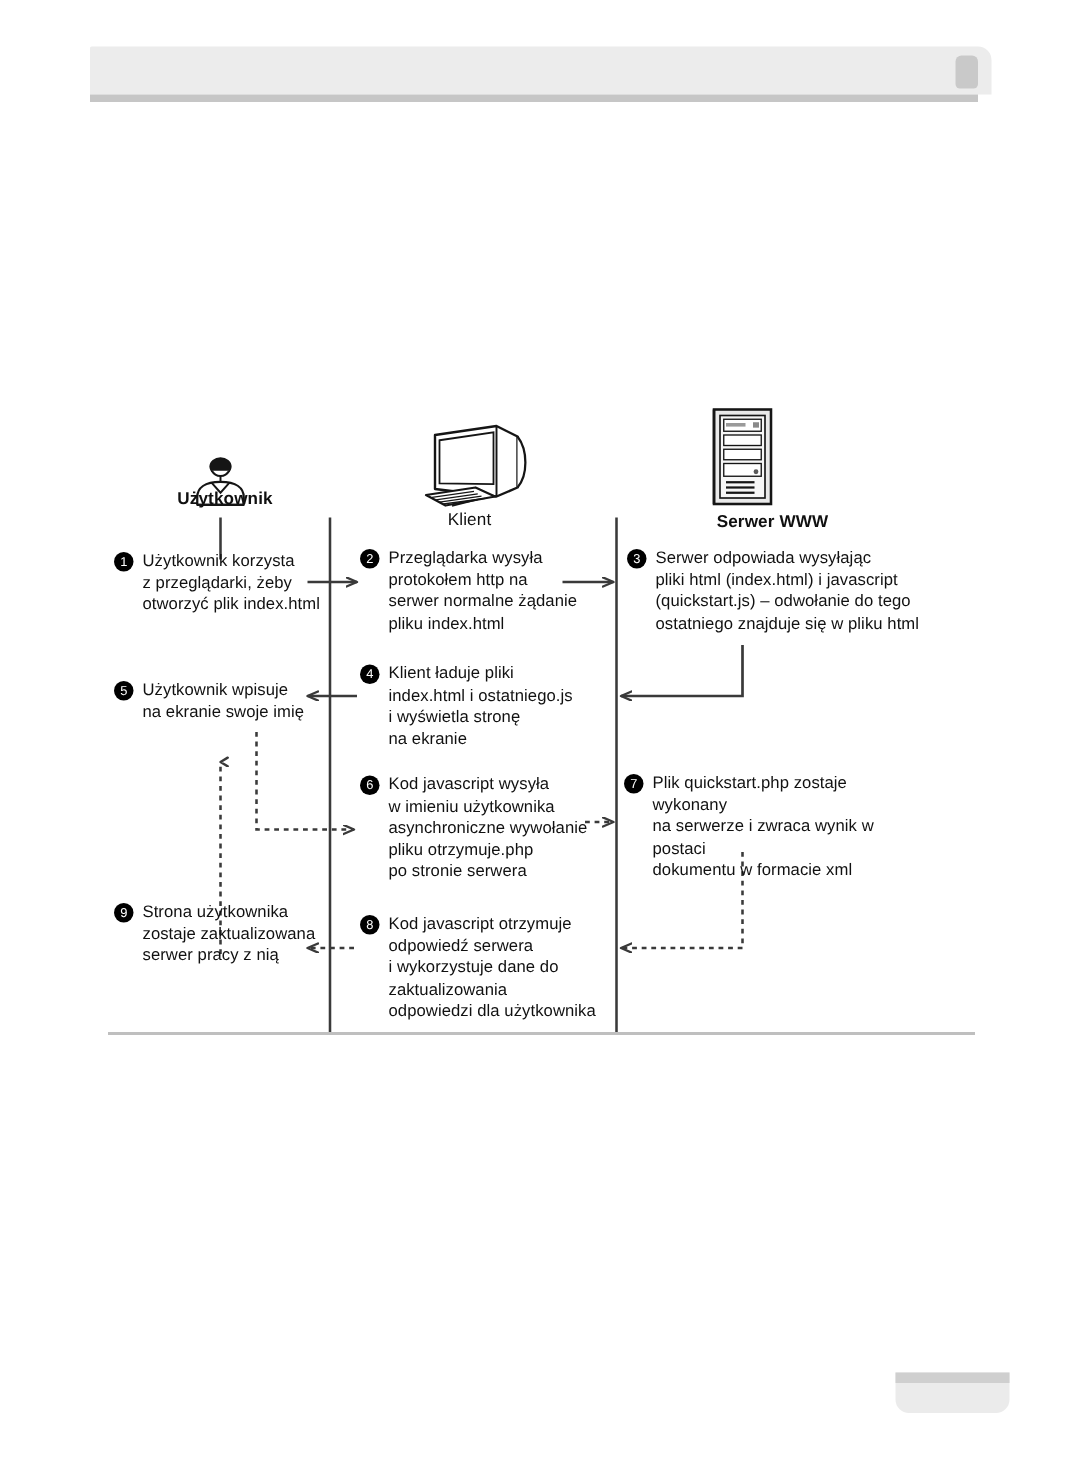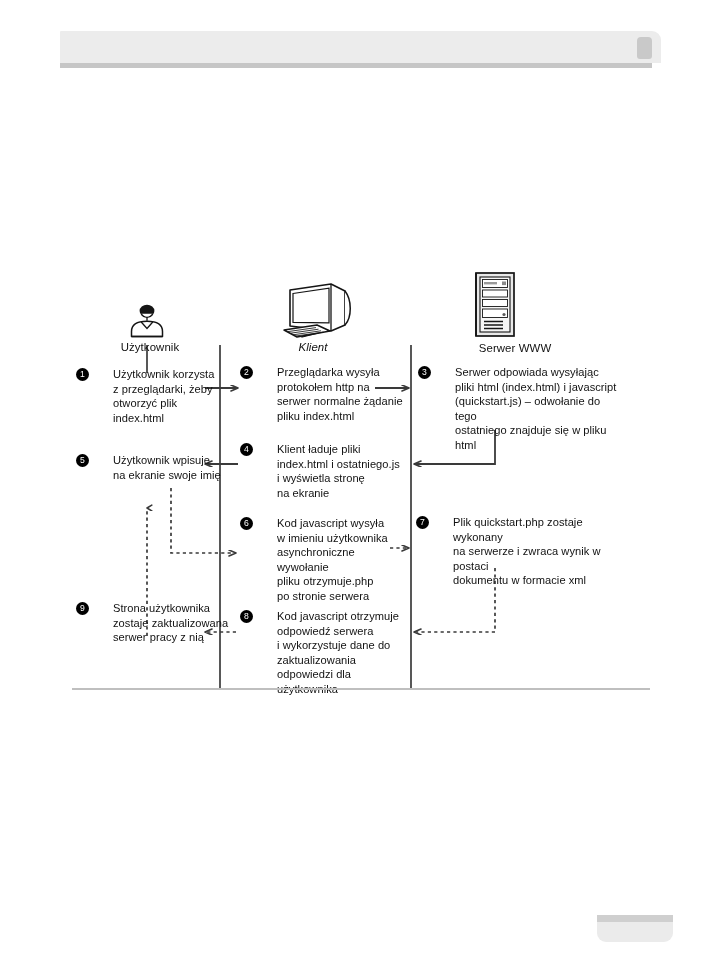--- a/index.html
+++ b/index.html
@@ -91,23 +91,23 @@
 
   
   .actor-label {
     position: absolute;
     font-size: 11.4px;
     color: #101010;
     letter-spacing: 0.1px;
     white-space: nowrap;
     text-align: center;
   }
-  #actor-label-user  { left: 90px;  top: 341px; width: 120px; }
-  #actor-label-client{ left: 258px; top: 341px; width: 110px; font-style: italic; }
-  #actor-label-server{ left: 440px; top: 342px; width: 150px; }
+  #actor-label-user  { left: 90px;  top: 327px; width: 120px; font-weight: bold; }
+  #actor-label-client{ left: 258px; top: 341px; width: 110px; }
+  #actor-label-server{ left: 440px; top: 342px; width: 150px; font-weight: bold; }
 
   
   .step {
     position: absolute;
   }
   .step-badge {
     position: absolute;
     left: 0;
     top: 0;
     width: 13px;
@@ -115,21 +115,21 @@
     border-radius: 50%;
     background: #000000;
     color: #ffffff;
     font-size: 8.6px;
     line-height: 13px;
     text-align: center;
     font-family: "Liberation Sans", sans-serif;
   }
   .step-text {
     position: absolute;
-    left: 37px;
+    left: 19px;
     top: -1px;
     font-size: 11.1px;
     line-height: 14.6px;
     color: #111111;
     white-space: pre-line;
     letter-spacing: 0.05px;
   }
 
   #step-1 { left: 76px;  top: 368px; width: 150px; }
   #step-2 { left: 240px; top: 366px; width: 165px; }

